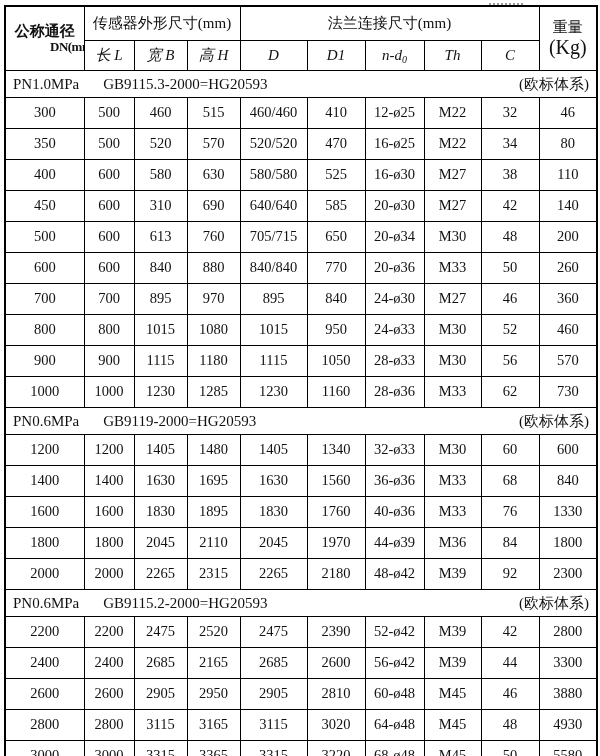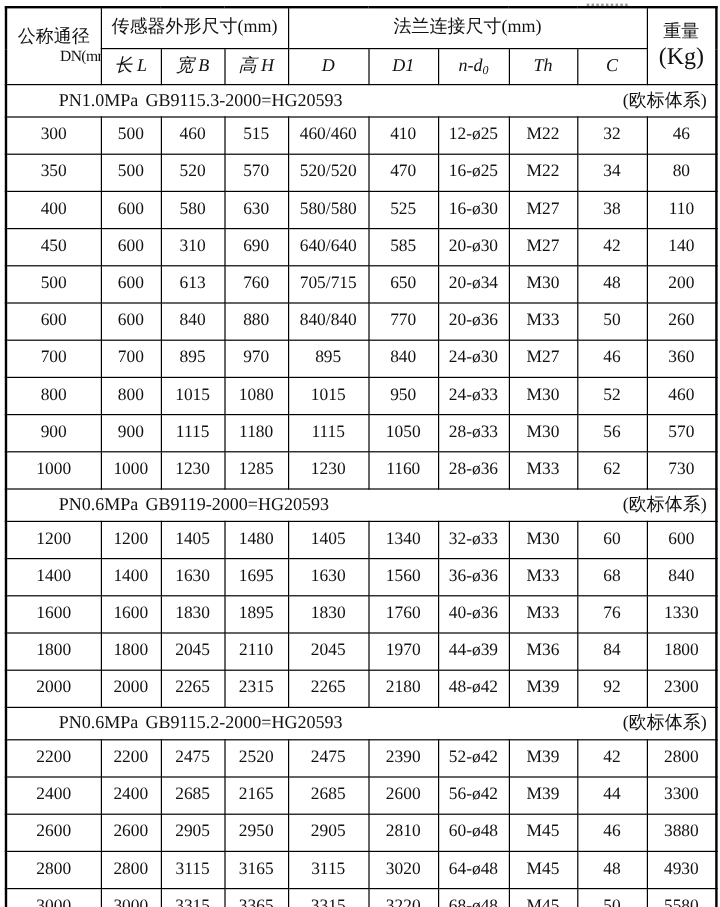--- a/index.html
+++ b/index.html
@@ -38,37 +38,37 @@
     vertical-align: middle;
     padding: 0;
     font-weight: normal;
     font-size: 14.5px;
     line-height: 1.1;
     overflow: hidden;
     white-space: nowrap;
   }
   .spec .hdr-top td, .spec .hdr-top th { height: 33px; font-size: 15px; }
   .spec .hdr-sub td, .spec .hdr-sub th { height: 29px; font-size: 15px; font-style: italic; }
-  .spec .dn-head { font-size: 15px; }
+  .spec .dn-head { font-size: 15px; font-weight: bold; }
   .spec .dn-head .sub-line { font-size: 13px; letter-spacing: -0.5px; padding-left: 44px; }
   .spec .wt-head { font-size: 15px; }
   .spec .wt-head .sub-line { font-size: 20px; }
   .spec tr.data-row td { height: 30px; }
   .spec tr.section-row td {
     height: 26px;
     text-align: left;
     font-size: 15px;
     padding: 0 7px;
   }
   .section-inner {
     display: flex;
     justify-content: space-between;
     align-items: center;
   }
-  .section-left { display: flex; gap: 6px; margin-left: 36px; }
+  .section-left { display: flex; gap: 24px; }
   sub.d0 { font-size: 10px; vertical-align: -3px; line-height: 0; }
 </style>
 </head>
 <body>
 
 <div class="crop-artifact"></div>
 
 <table class="spec">
   <colgroup>
     <col style="width:79px">

